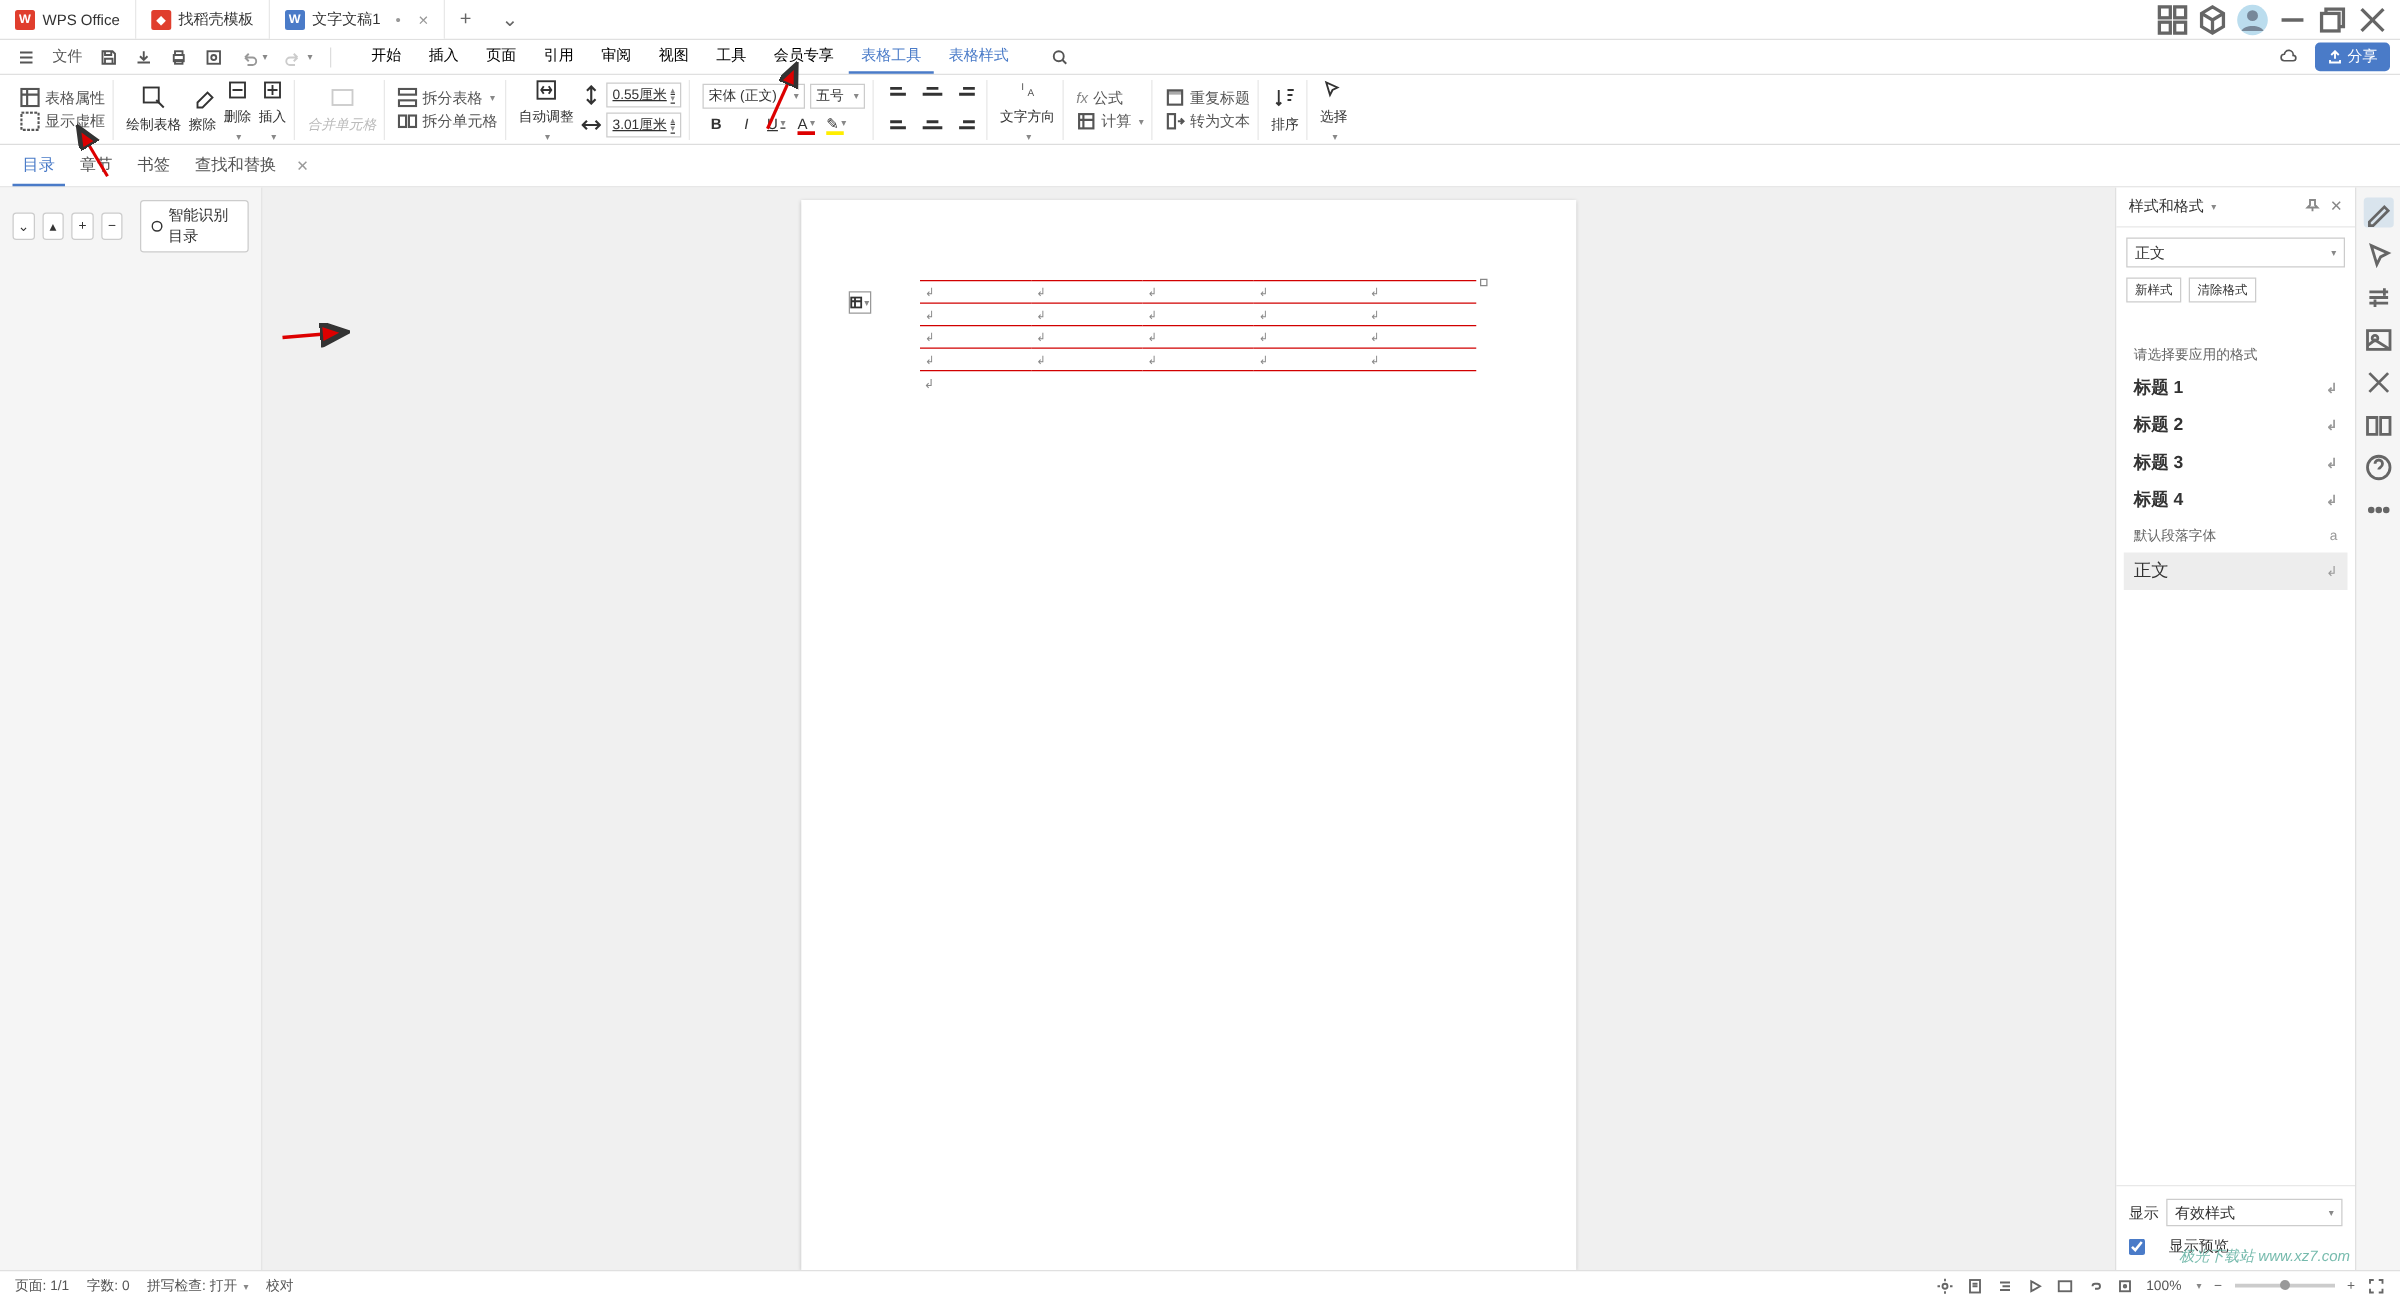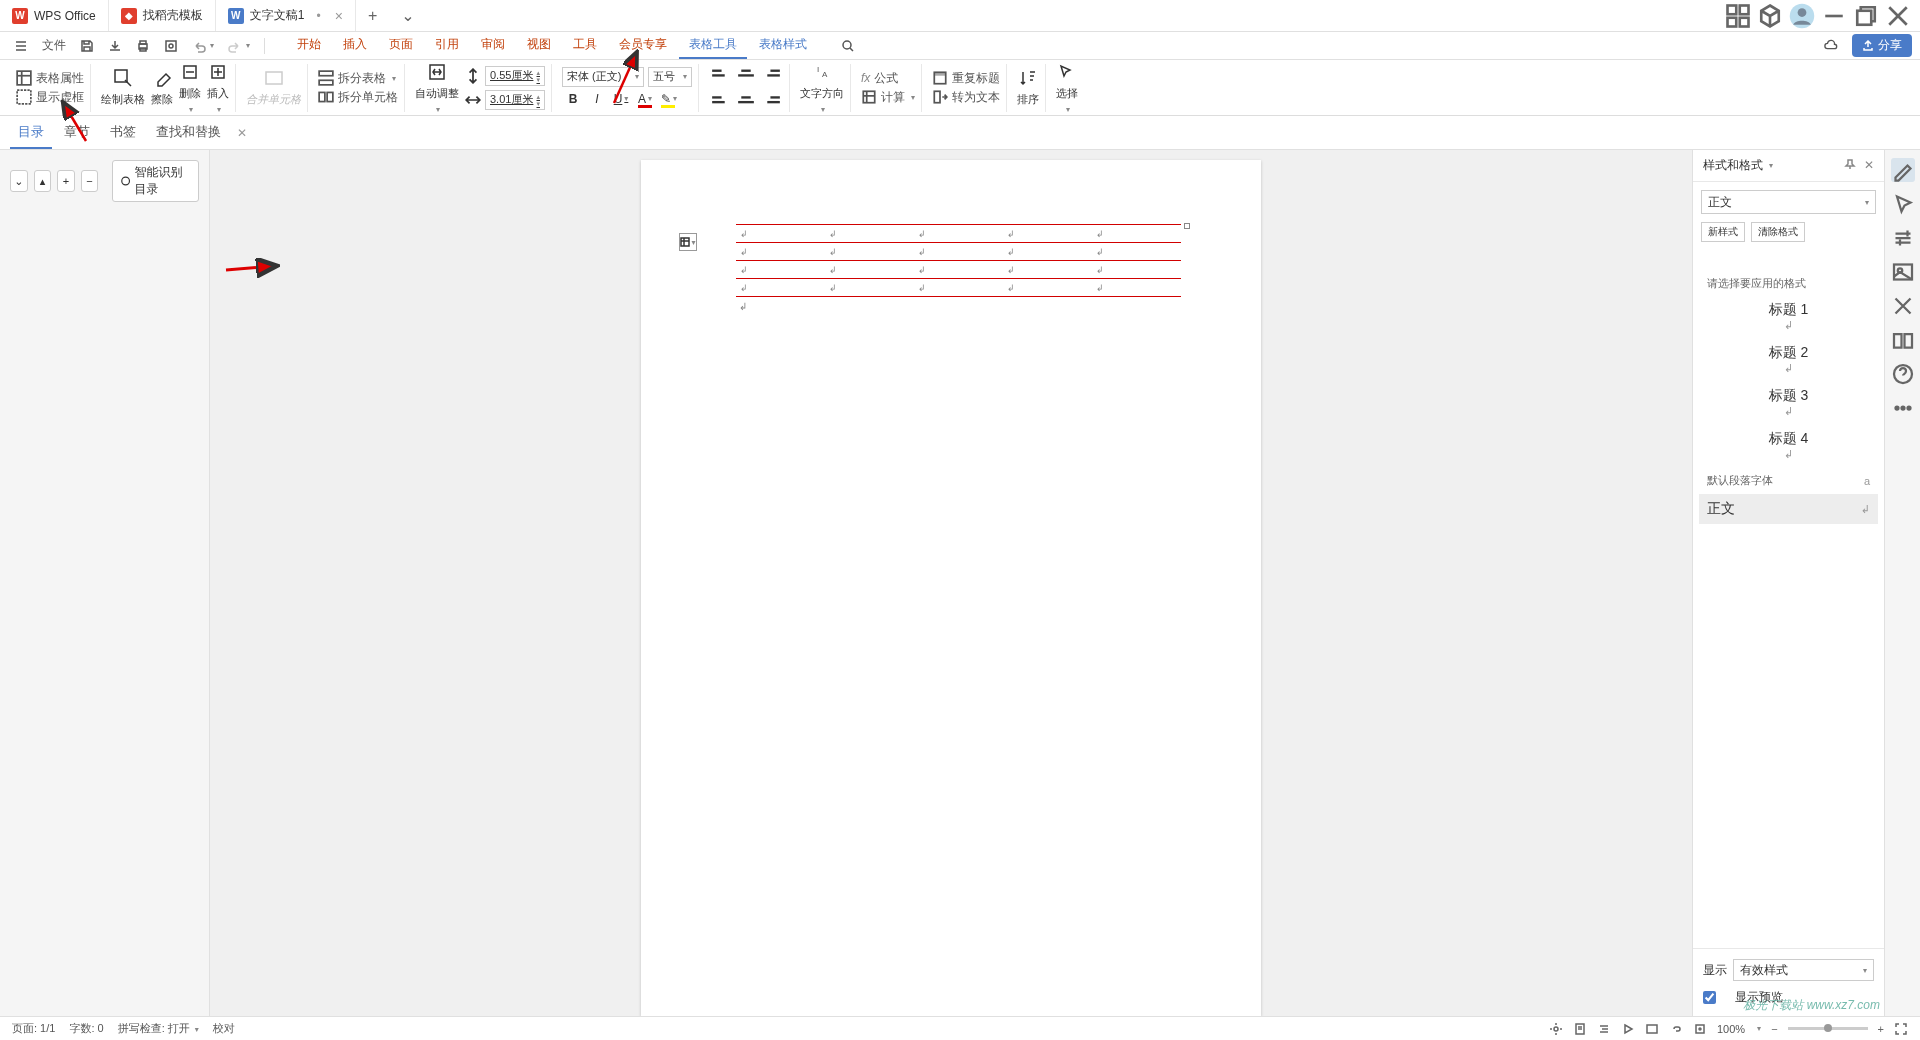--- a/index.html
+++ b/index.html
@@ -20,21 +20,21 @@
 .window-controls { margin-left: auto; display: flex; align-items: center; gap: 4px; padding-right: 8px; }
 .wc-btn { width: 28px; height: 28px; display: flex; align-items: center; justify-content: center; cursor: pointer; color: #666; }
 
 
 .menubar { height: 28px; background: #fff; display: flex; align-items: center; padding: 0 8px; border-bottom: 1px solid #e0e0e0; }
 .menu-left { display: flex; align-items: center; gap: 2px; }
 .menu-btn { padding: 4px 6px; cursor: pointer; color: #555; display: flex; align-items: center; gap: 2px; }
 .menu-btn svg { width: 14px; height: 14px; }
 .menu-sep { width: 1px; height: 16px; background: #ddd; margin: 0 6px; }
 .menu-tabs { display: flex; gap: 2px; margin-left: 16px; }
-.menu-tab { padding: 4px 10px; cursor: pointer; color: #c2410c; }
+.menu-tab { padding: 4px 10px; cursor: pointer; color: #000000; }
 .menu-tab-active { color: #4a7bc8; border-bottom: 2px solid #4a7bc8; }
 .menu-tab-highlight { color: #4a7bc8; }
 .menu-right { margin-left: auto; display: flex; align-items: center; gap: 8px; }
 .share-btn { background: #4a7bc8; color: #fff; padding: 3px 10px; border-radius: 4px; display: flex; align-items: center; gap: 4px; }
 
 
 .ribbon { height: 56px; background: #fff; display: flex; align-items: center; padding: 0 10px; border-bottom: 1px solid #ddd; gap: 4px; }
 .ribbon-group { display: flex; flex-direction: column; gap: 2px; padding: 0 6px; border-right: 1px solid #e8e8e8; height: 48px; justify-content: center; }
 .ribbon-group-h { display: flex; align-items: center; gap: 6px; padding: 0 6px; border-right: 1px solid #e8e8e8; height: 48px; }
 .ribbon-item { display: flex; align-items: center; gap: 4px; cursor: pointer; color: #555; font-size: 12px; white-space: nowrap; }
@@ -85,21 +85,21 @@
 .right-panel { width: 192px; background: #fff; border-left: 1px solid #e0e0e0; display: flex; flex-direction: column; }
 .rp-header { height: 32px; display: flex; align-items: center; padding: 0 10px; border-bottom: 1px solid #e8e8e8; }
 .rp-title { font-size: 12px; display: flex; align-items: center; gap: 4px; }
 .rp-header-ctrls { margin-left: auto; display: flex; gap: 8px; color: #888; }
 .rp-select { margin: 8px; height: 24px; border: 1px solid #ccc; display: flex; align-items: center; padding: 0 6px; justify-content: space-between; }
 .rp-btns { display: flex; gap: 6px; padding: 0 8px 8px; }
 .rp-btn { border: 1px solid #ccc; padding: 2px 6px; font-size: 10px; cursor: pointer; }
 .rp-label { font-size: 11px; color: #666; padding: 4px 14px; margin-top: 22px; }
 .rp-list { padding: 0 6px; }
 .rp-item { padding: 6px 8px; display: flex; justify-content: space-between; align-items: center; cursor: pointer; font-size: 14px; }
-.rp-item-bold { font-weight: normal; flex-direction: column; }
+.rp-item-bold { font-weight: bold; }
 .rp-item-selected { background: #ededed; }
 .rp-item-small { font-size: 11px; color: #666; }
 .rp-indicator { font-size: 11px; color: #999; }
 .rp-footer { margin-top: auto; padding: 10px; border-top: 1px solid #e8e8e8; }
 .rp-footer-row { display: flex; align-items: center; gap: 6px; margin-bottom: 8px; }
 .rp-footer-select { flex: 1; border: 1px solid #ccc; height: 22px; display: flex; align-items: center; padding: 0 6px; justify-content: space-between; }
 .rp-checkbox { display: flex; align-items: center; gap: 19px; }
 .rp-checkbox input { accent-color: #4a7bc8; }
 
 

